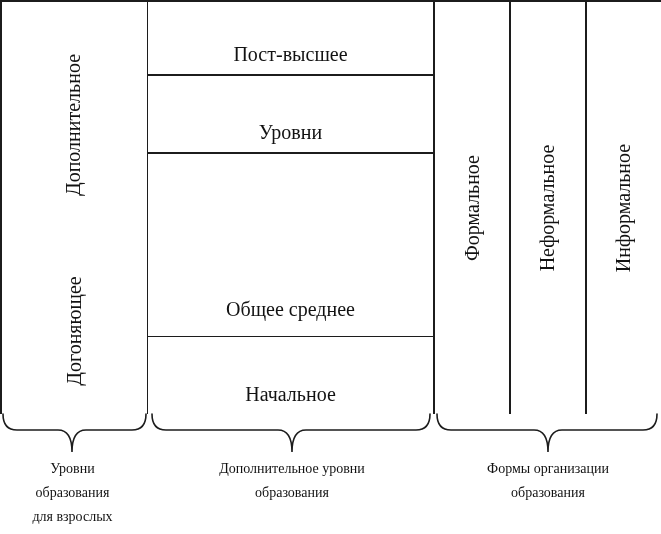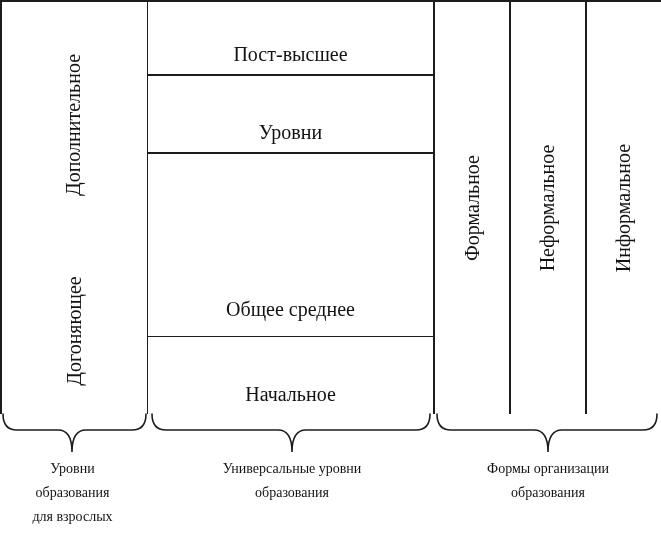--- a/index.html
+++ b/index.html
@@ -89,18 +89,18 @@
 
   <svg class="braces" width="661" height="534" viewBox="0 0 661 534">
     <path d="M 3 414 Q 3 430 17 430 L 58 430 Q 72 430 72 452 Q 72 430 86 430 L 132 430 Q 146 430 146 414" fill="none" stroke="#1c1c1c" stroke-width="1.6" stroke-linecap="round"></path>
     <path d="M 152 414 Q 152 430 166 430 L 278 430 Q 292 430 292 452 Q 292 430 306 430 L 416 430 Q 430 430 430 414" fill="none" stroke="#1c1c1c" stroke-width="1.6" stroke-linecap="round"></path>
     <path d="M 437 414 Q 437 430 451 430 L 534 430 Q 548 430 548 452 Q 548 430 562 430 L 643 430 Q 657 430 657 414" fill="none" stroke="#1c1c1c" stroke-width="1.6" stroke-linecap="round"></path>
   </svg>
 
   <div class="caption" style="left:0; top:457px; width:145px;">Уровни
 образования
 для взрослых</div>
-  <div class="caption" style="left:172px; top:457px; width:240px;">Универсальные уровни
+  <div class="caption" style="left:172px; top:457px; width:240px;">Дополнительное уровни
 образования</div>
   <div class="caption" style="left:428px; top:457px; width:240px;">Формы организации
 образования</div>
 
 </div>
 
 </body></html>

